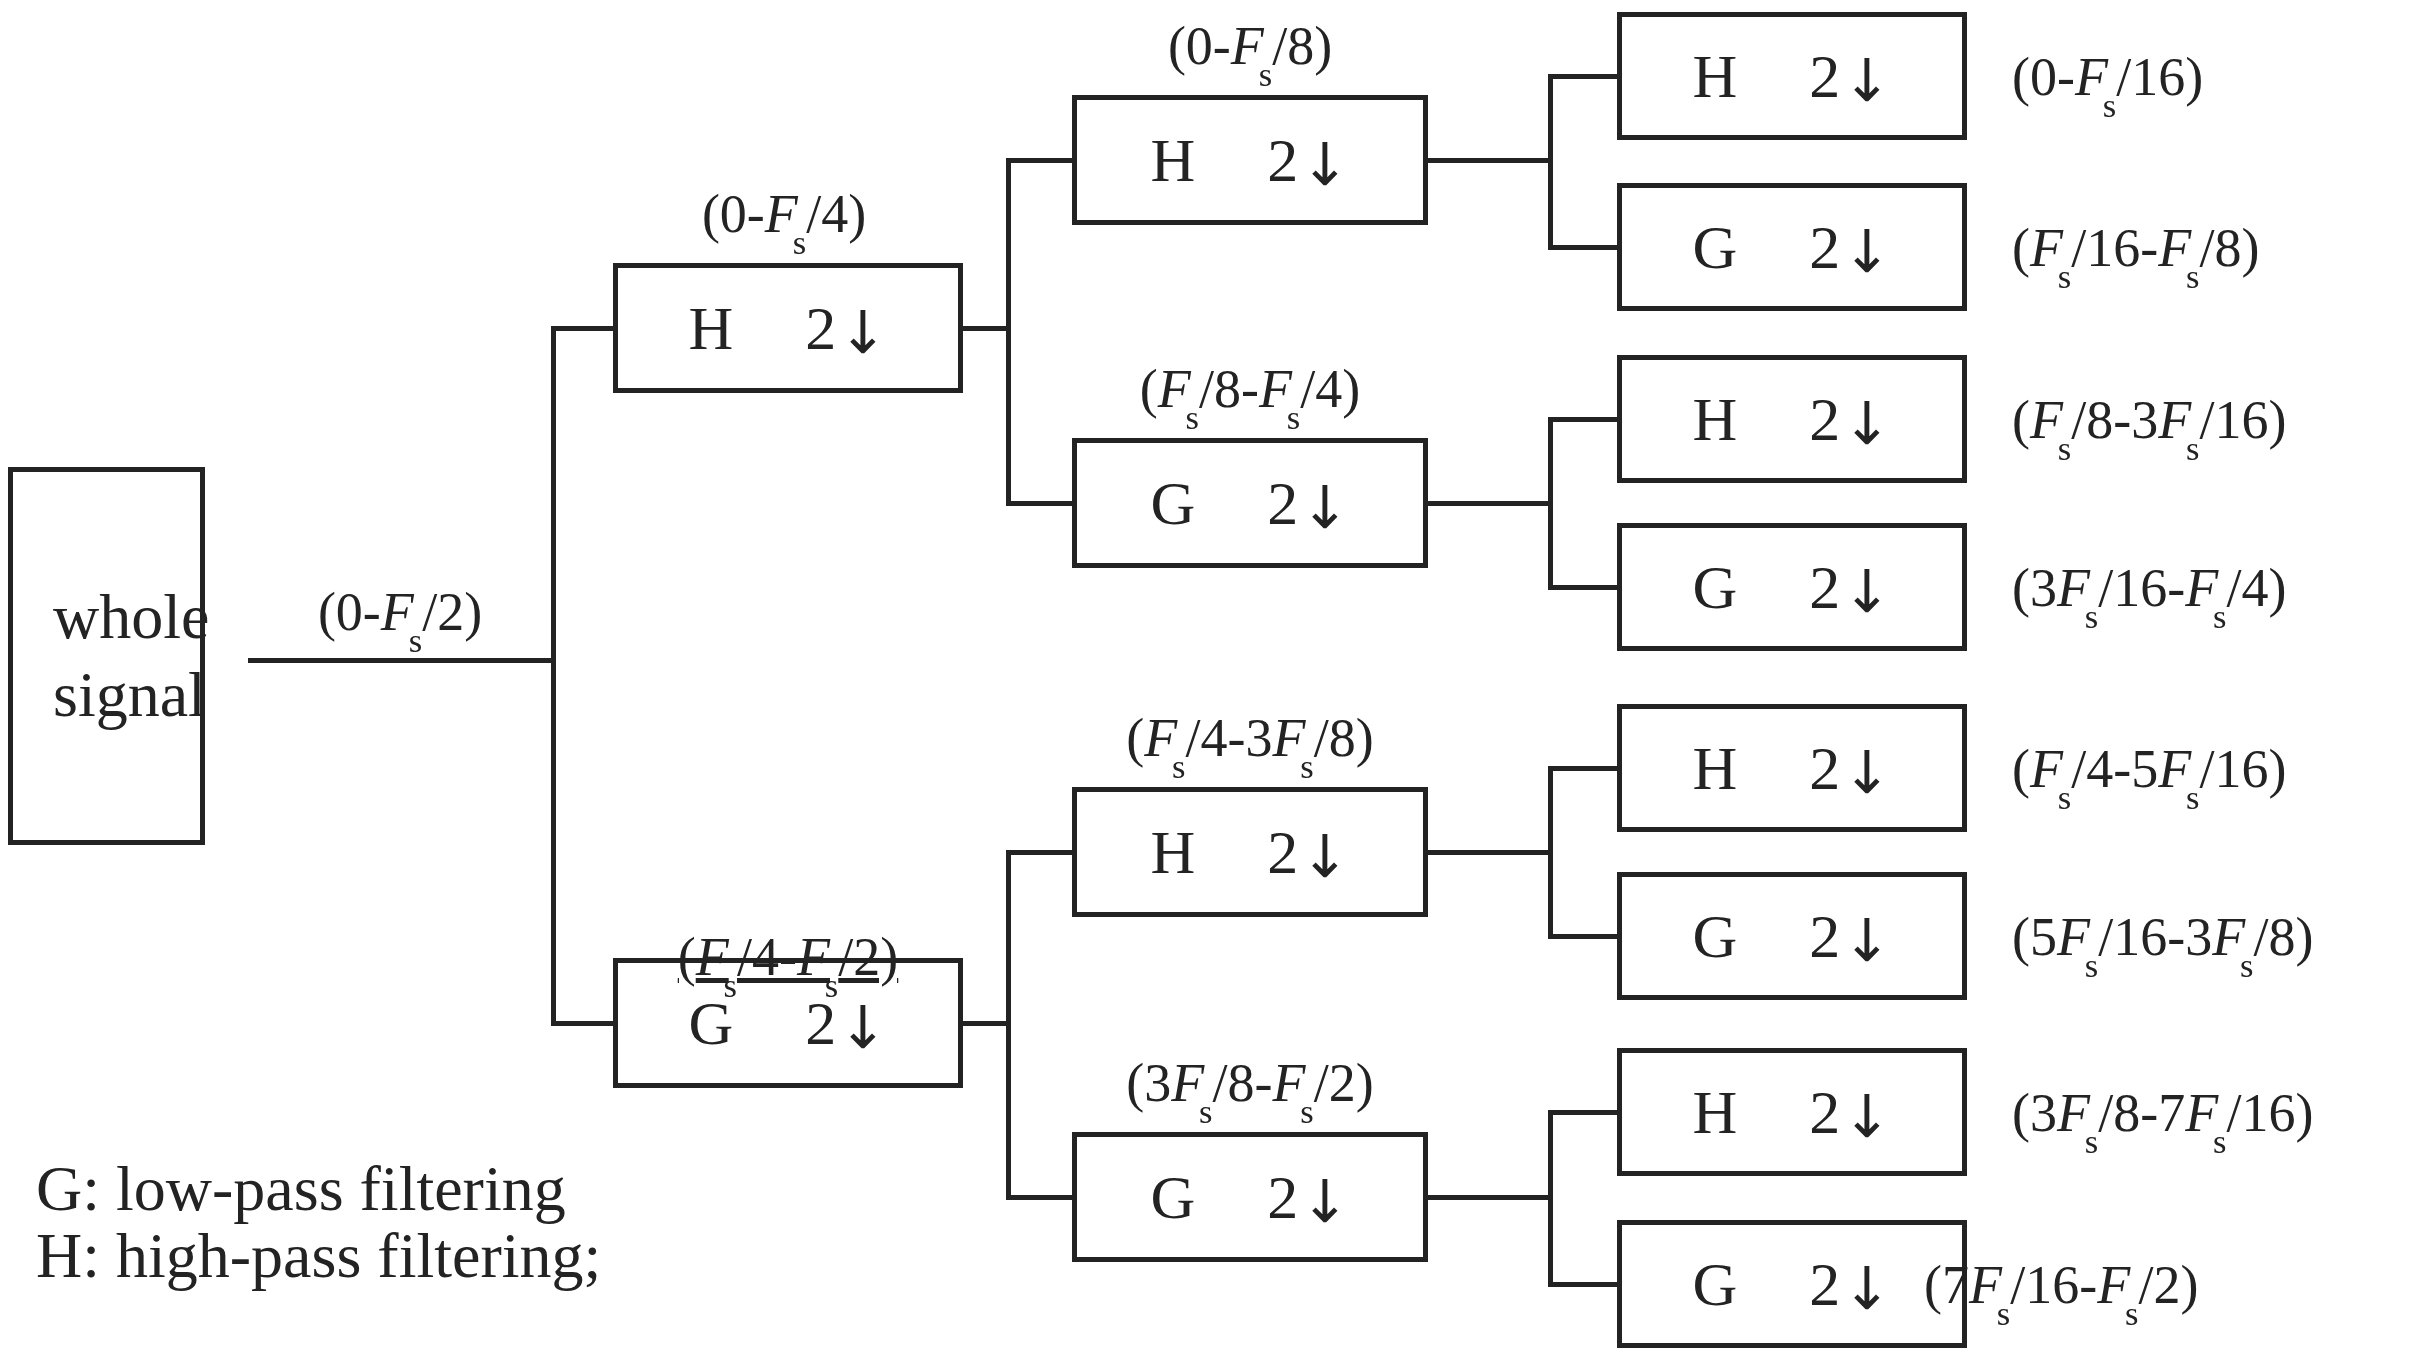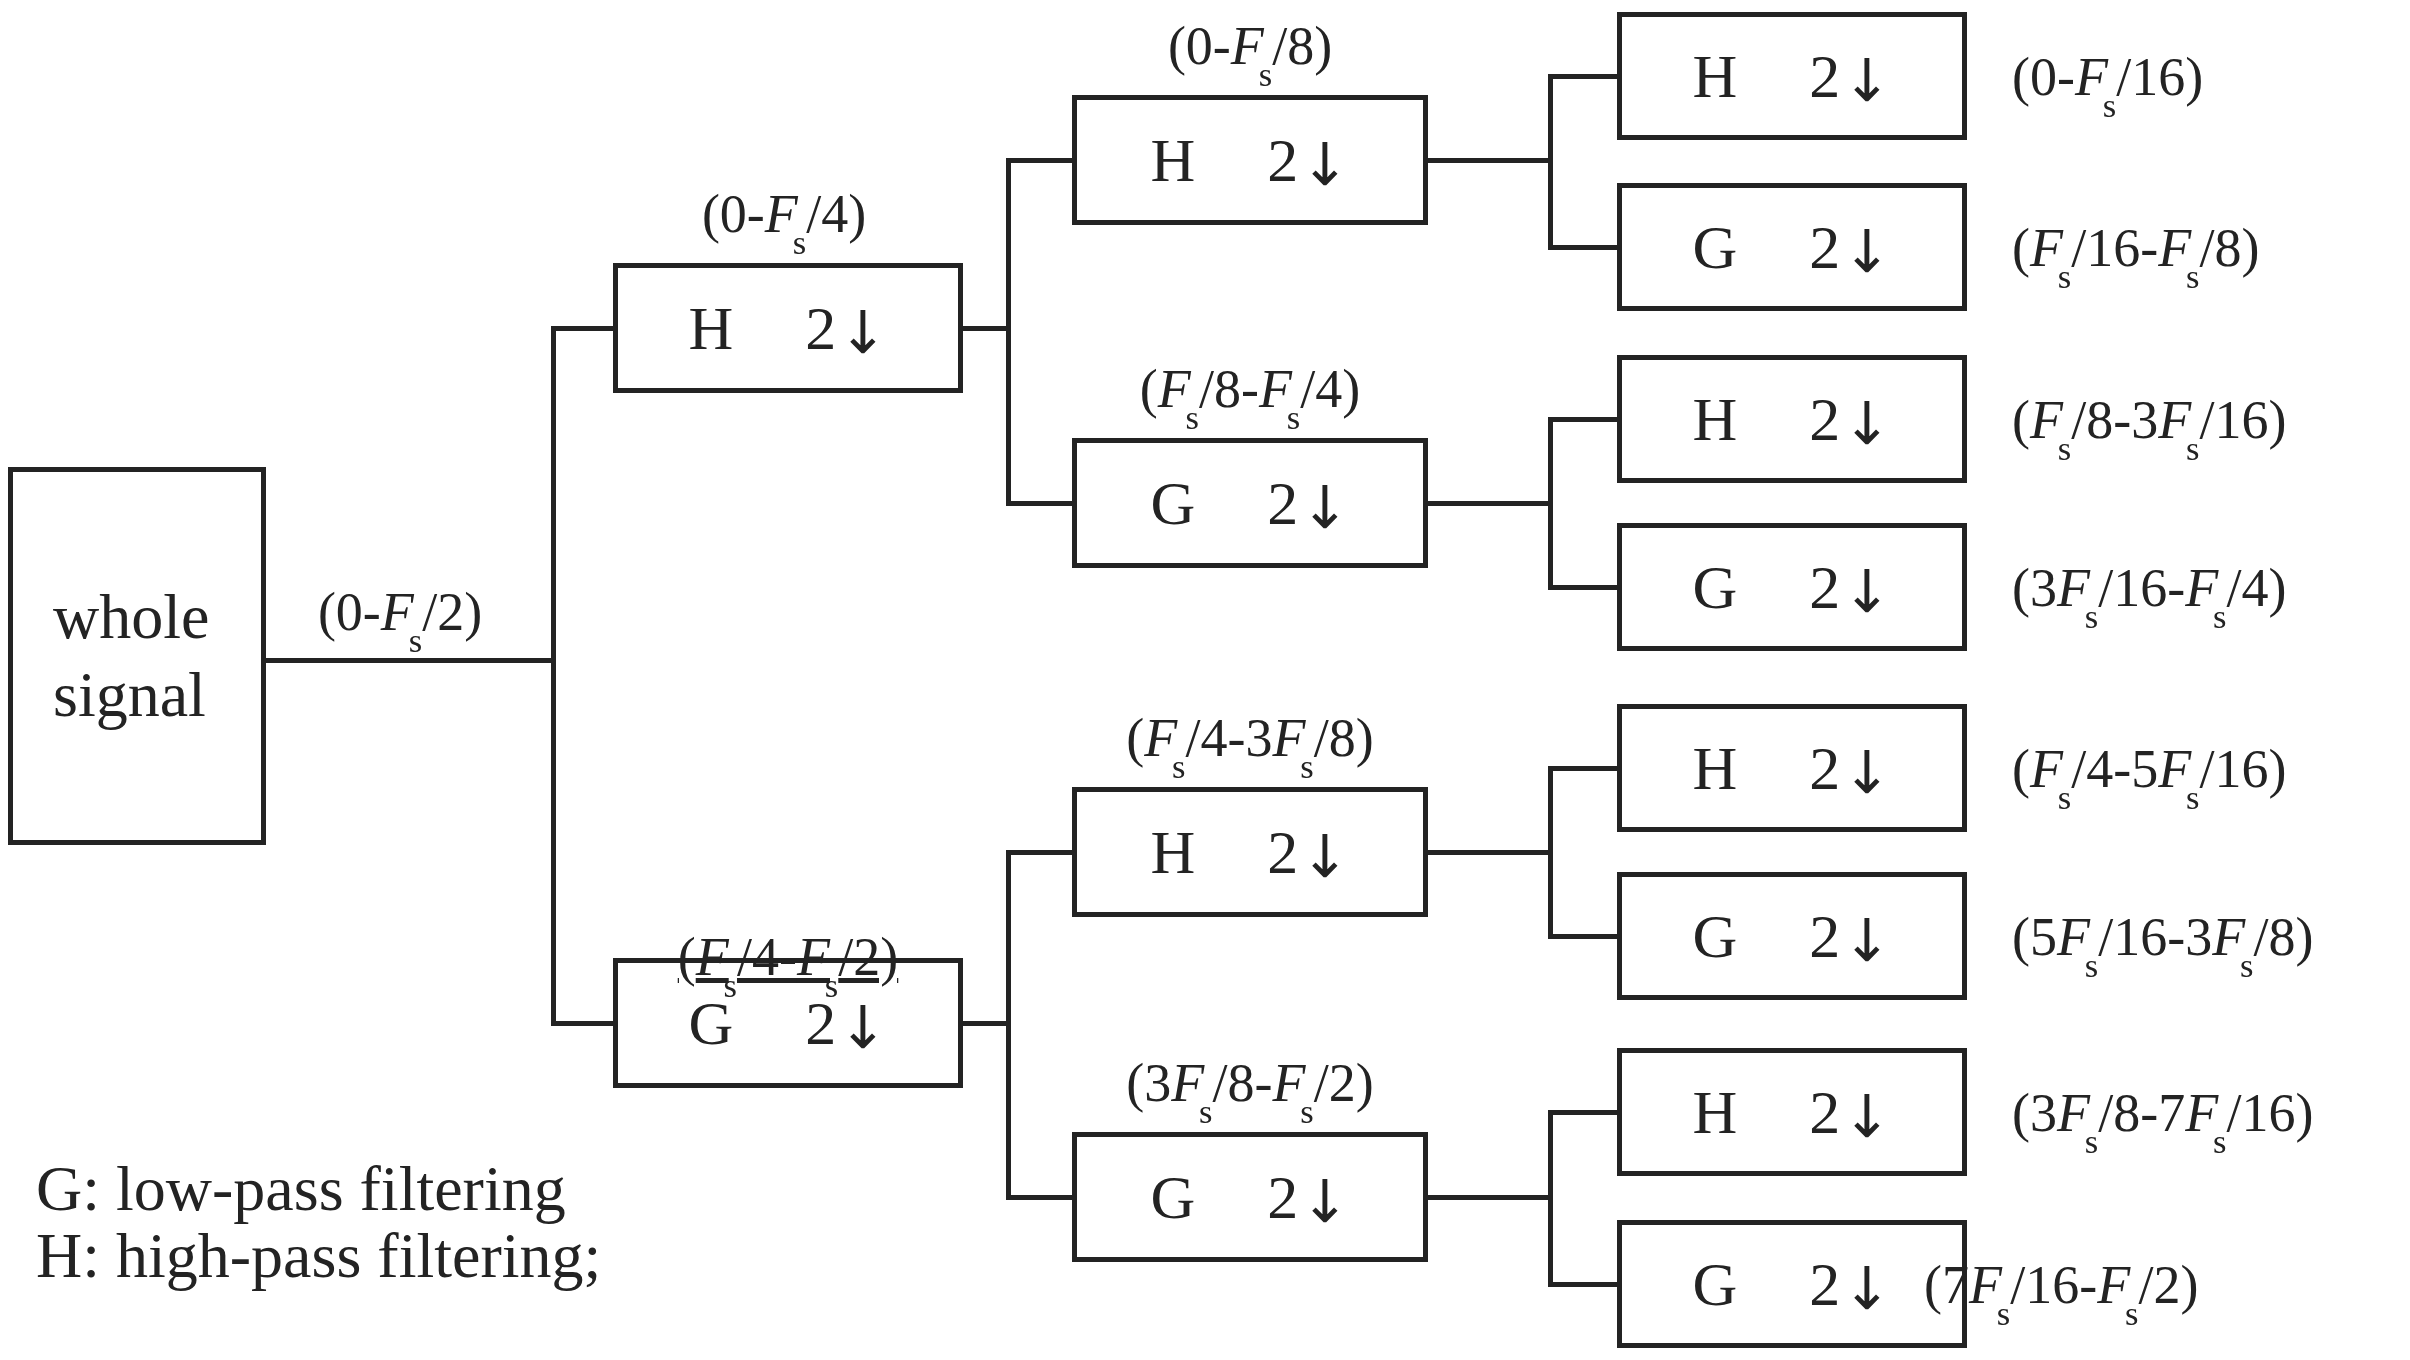--- a/index.html
+++ b/index.html
@@ -30,21 +30,21 @@
 </style>
 </head>
 <body>
 
 <div class="figure">
 
   <svg class="wires" width="2410" height="1360" viewBox="0 0 2410 1360">
     <path id="wirepath" fill="none" stroke="#232323" stroke-width="5" stroke-linecap="square" shape-rendering="crispEdges" d="M250 660H553M553 328V1023M553 328H613M553 1023H613M963 328H1008M1008 160V503M1008 160H1072M1008 503H1072M963 1023H1008M1008 852V1197M1008 852H1072M1008 1197H1072M1428 160H1550M1550 76V247M1550 76H1617M1550 247H1617M1428 503H1550M1550 419V587M1550 419H1617M1550 587H1617M1428 852H1550M1550 768V936M1550 768H1617M1550 936H1617M1428 1197H1550M1550 1112V1284M1550 1112H1617M1550 1284H1617"></path>
   </svg>
 
-  <div class="box root-box" style="left:8px;top:467px;width:258px;height:378px;">
+  <div class="box root-box" style="left:8px;top:467px;width:197px;height:378px;">
     <span>whole</span>
     <span>signal</span>
   </div>
 
   <div id="nodes">
       <div class="box" style="left: 613px; top: 263px; width: 350px; height: 130px;">
         <span class="filter-letter">H</span>
         <span class="ds">
           <span>2</span>
           <span class="arrow">↓</span>

